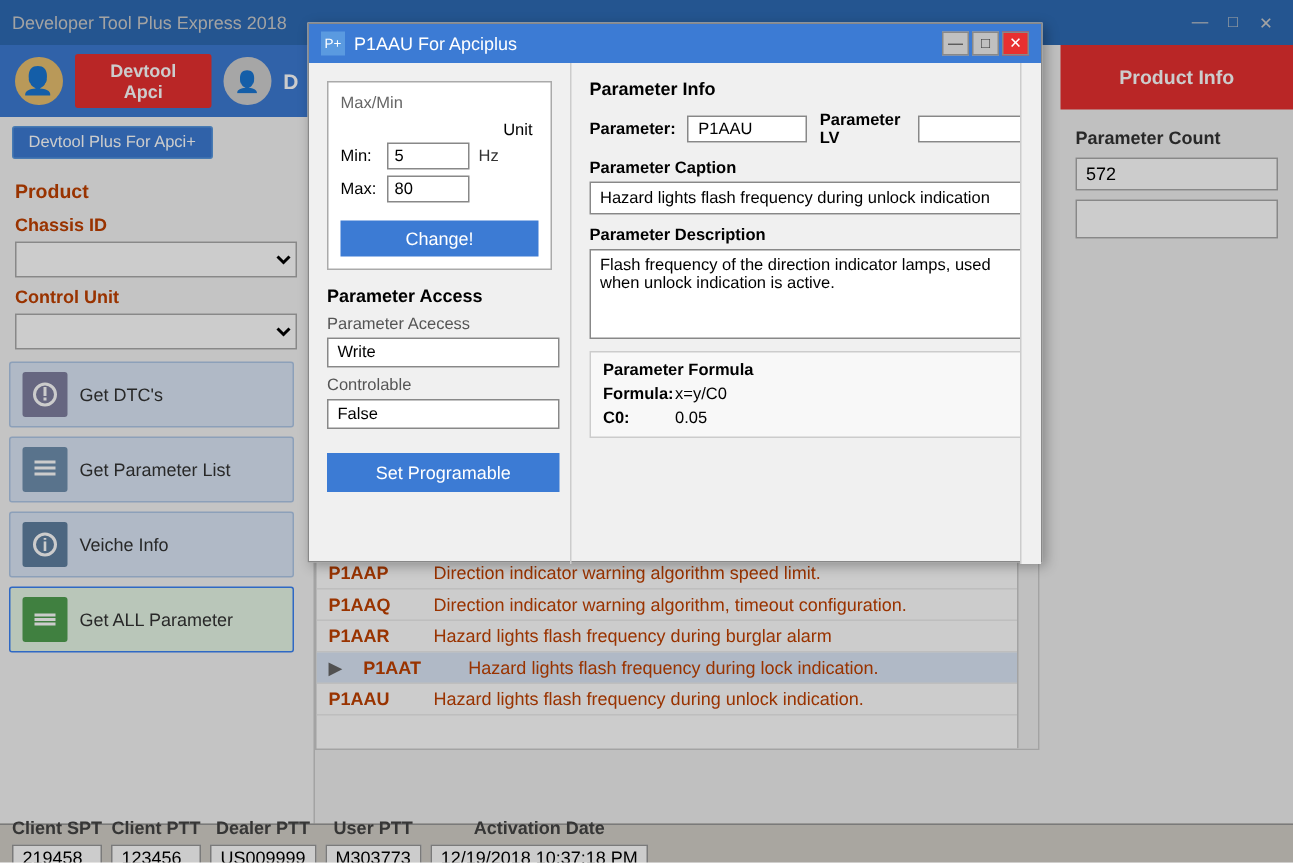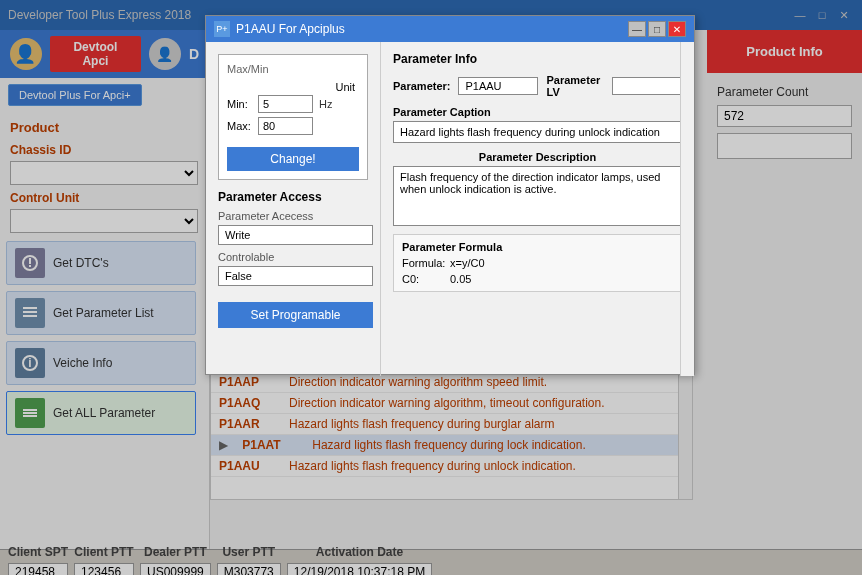--- a/index.html
+++ b/index.html
@@ -179,21 +179,21 @@
       font-weight: bold;
       font-size: 13px;
       border: none;
       padding: 14px 16px;
       cursor: pointer;
       width: 155px;
       text-align: center;
     }
 
     .param-count-label {
-      font-weight: normal;
+      font-weight: bold;
       color: #333;
       padding: 12px 10px 4px 10px;
       font-size: 12px;
     }
 
     .param-count-value {
       background: white;
       border: 1px solid #aaa;
       padding: 3px 6px;
       margin: 2px 10px;
@@ -440,21 +440,20 @@
       background: white;
       font-size: 11px;
       width: 100%;
       margin-bottom: 8px;
     }
 
     .param-desc-label {
       font-weight: bold;
       font-size: 11px;
       margin-bottom: 3px;
-      text-align: center;
     }
 
     .param-desc-box {
       border: 1px solid #888;
       padding: 4px 6px;
       background: white;
       font-size: 11px;
       width: 100%;
       height: 60px;
       margin-bottom: 8px;
@@ -471,21 +470,21 @@
       font-size: 11px;
       margin-bottom: 4px;
     }
 
     .formula-row {
       display: flex; align-items: center; gap: 8px;
     }
 
     .formula-label {
       font-size: 11px;
-      font-weight: normal;
+      font-weight: bold;
       width: 40px;
     }
 
     .formula-value {
       font-size: 11px;
     }
 
     .scrollbar-side {
       position: absolute;
       right: 0; top: 26px;

